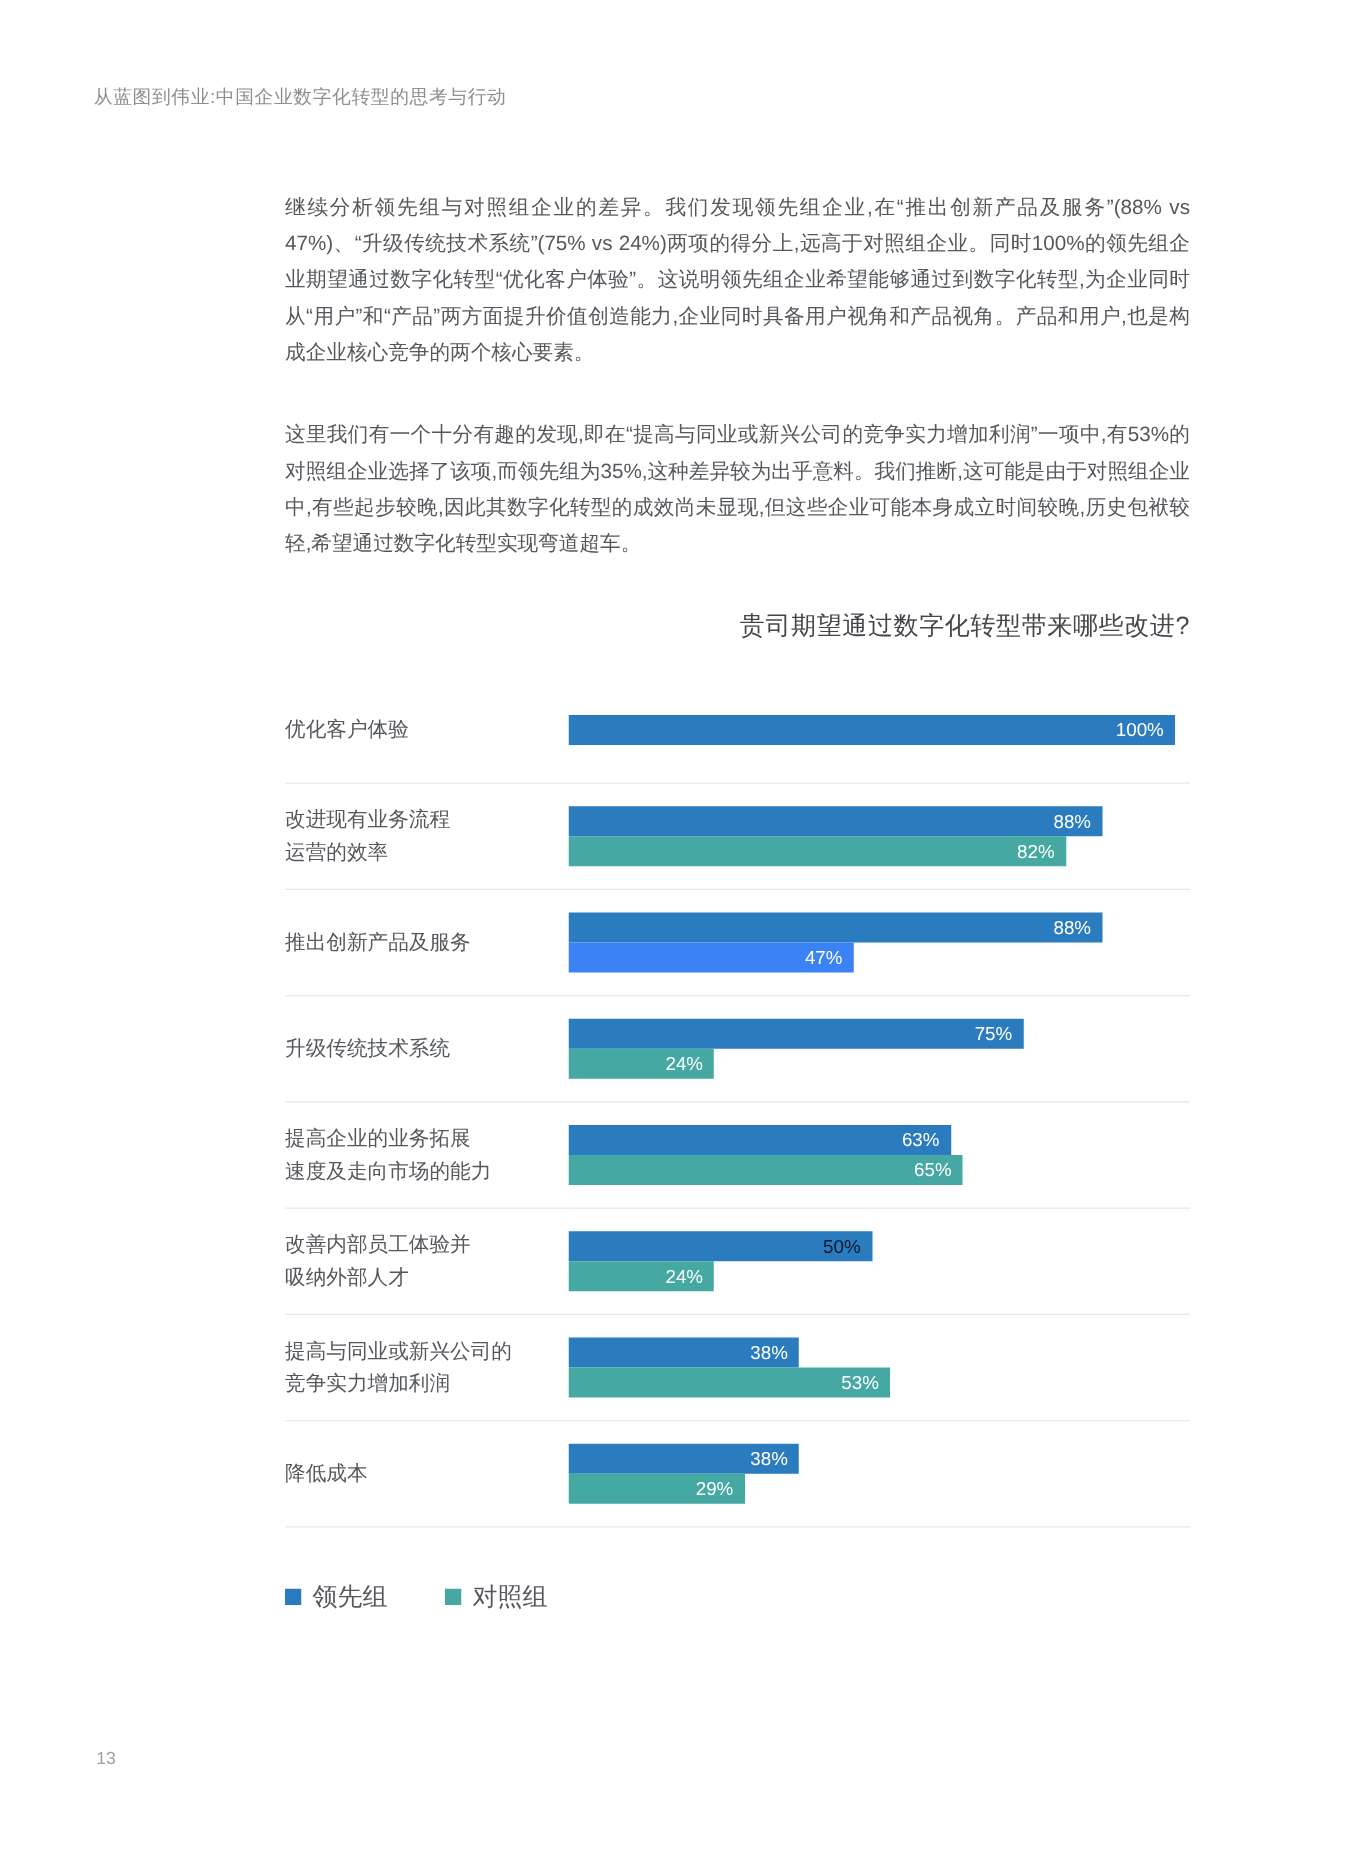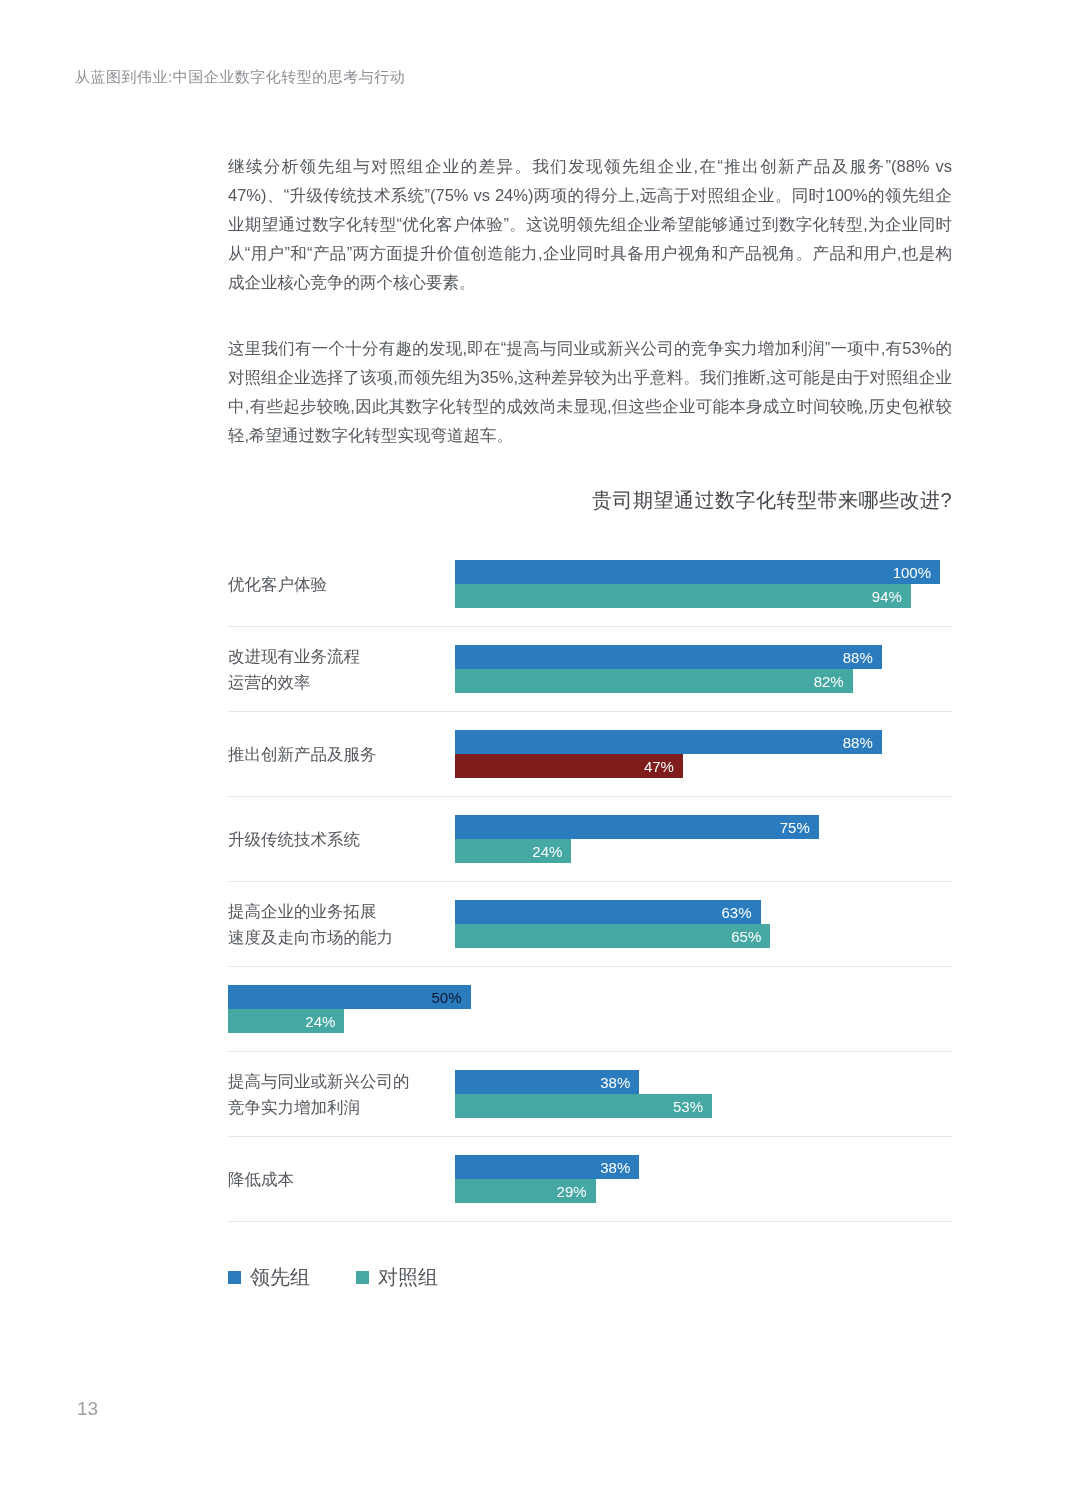--- a/index.html
+++ b/index.html
@@ -96,21 +96,21 @@
     font-size:20px;
     color:#54585d;
   }
 
   .swatch { width:13px; height:13px; }
 
   .page-number {
     position:absolute;
     left:77px;
     top:1398px;
-    font-size:19px;
+    font-size:14px;
     color:#9ba0a4;
   }
 </style>
 </head>
 <body>
 
 <div class="page">
 
   <div class="doc-header">从蓝图到伟业:中国企业数字化转型的思考与行动</div>
 
@@ -122,23 +122,20 @@
     <div class="chart-title">贵司期望通过数字化转型带来哪些改进?</div>
 
     <div class="chart">
 
       <div class="crow">
         <div class="clabel">优化客户体验</div>
         <div class="cbars">
           <div class="bar bar-lead" style="width: 100%; background: rgb(43, 124, 190);">
               <span class="pct" style="color: rgb(255, 255, 255);">100%</span>
             </div>
-          <div class="bar bar-ctrl" style="width: 94%; background: rgb(69, 168, 162);">
-              <span class="pct" style="color: rgb(255, 255, 255);">94%</span>
-            </div>
         </div>
       </div>
 
       <div class="crow">
         <div class="clabel">改进现有业务流程
 运营的效率</div>
         <div class="cbars">
           <div class="bar bar-lead" style="width: 88%; background: rgb(43, 124, 190);">
               <span class="pct" style="color: rgb(255, 255, 255);">88%</span>
             </div>
@@ -147,21 +144,21 @@
             </div>
         </div>
       </div>
 
       <div class="crow">
         <div class="clabel">推出创新产品及服务</div>
         <div class="cbars">
           <div class="bar bar-lead" style="width: 88%; background: rgb(43, 124, 190);">
               <span class="pct" style="color: rgb(255, 255, 255);">88%</span>
             </div>
-          <div class="bar bar-ctrl" style="width: 47%; background: #7f1d1d;">
+          <div class="bar bar-ctrl" style="width: 47%; background: #3b82f6;">
               <span class="pct" style="color: rgb(255, 255, 255);">47%</span>
             </div>
         </div>
       </div>
 
       <div class="crow">
         <div class="clabel">升级传统技术系统</div>
         <div class="cbars">
           <div class="bar bar-lead" style="width: 75%; background: rgb(43, 124, 190);">
               <span class="pct" style="color: rgb(255, 255, 255);">75%</span>
@@ -179,20 +176,22 @@
           <div class="bar bar-lead" style="width: 63%; background: rgb(43, 124, 190); align-items: center;">
               <span class="pct" style="color: rgb(255, 255, 255);">63%</span>
             </div>
           <div class="bar bar-ctrl" style="width: 65%; background: rgb(69, 168, 162);">
               <span class="pct" style="color: rgb(255, 255, 255);">65%</span>
             </div>
         </div>
       </div>
 
       <div class="crow">
+        <div class="clabel">改善内部员工体验并
+吸纳外部人才</div>
         <div class="cbars">
           <div class="bar bar-lead" style="width: 50%; background: rgb(43, 124, 190);">
               <span class="pct" style="color: #0f172a;">50%</span>
             </div>
           <div class="bar bar-ctrl" style="width: 24%; background: rgb(69, 168, 162);">
               <span class="pct" style="color: rgb(255, 255, 255);">24%</span>
             </div>
         </div>
       </div>
 

